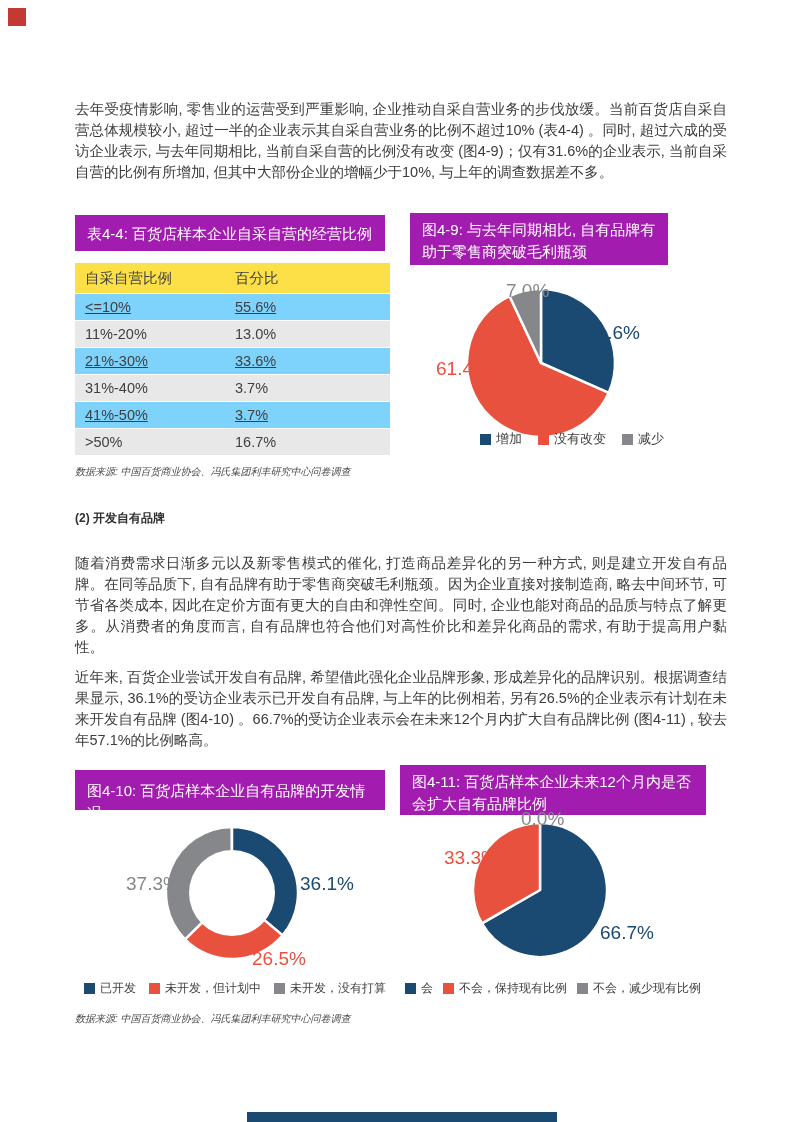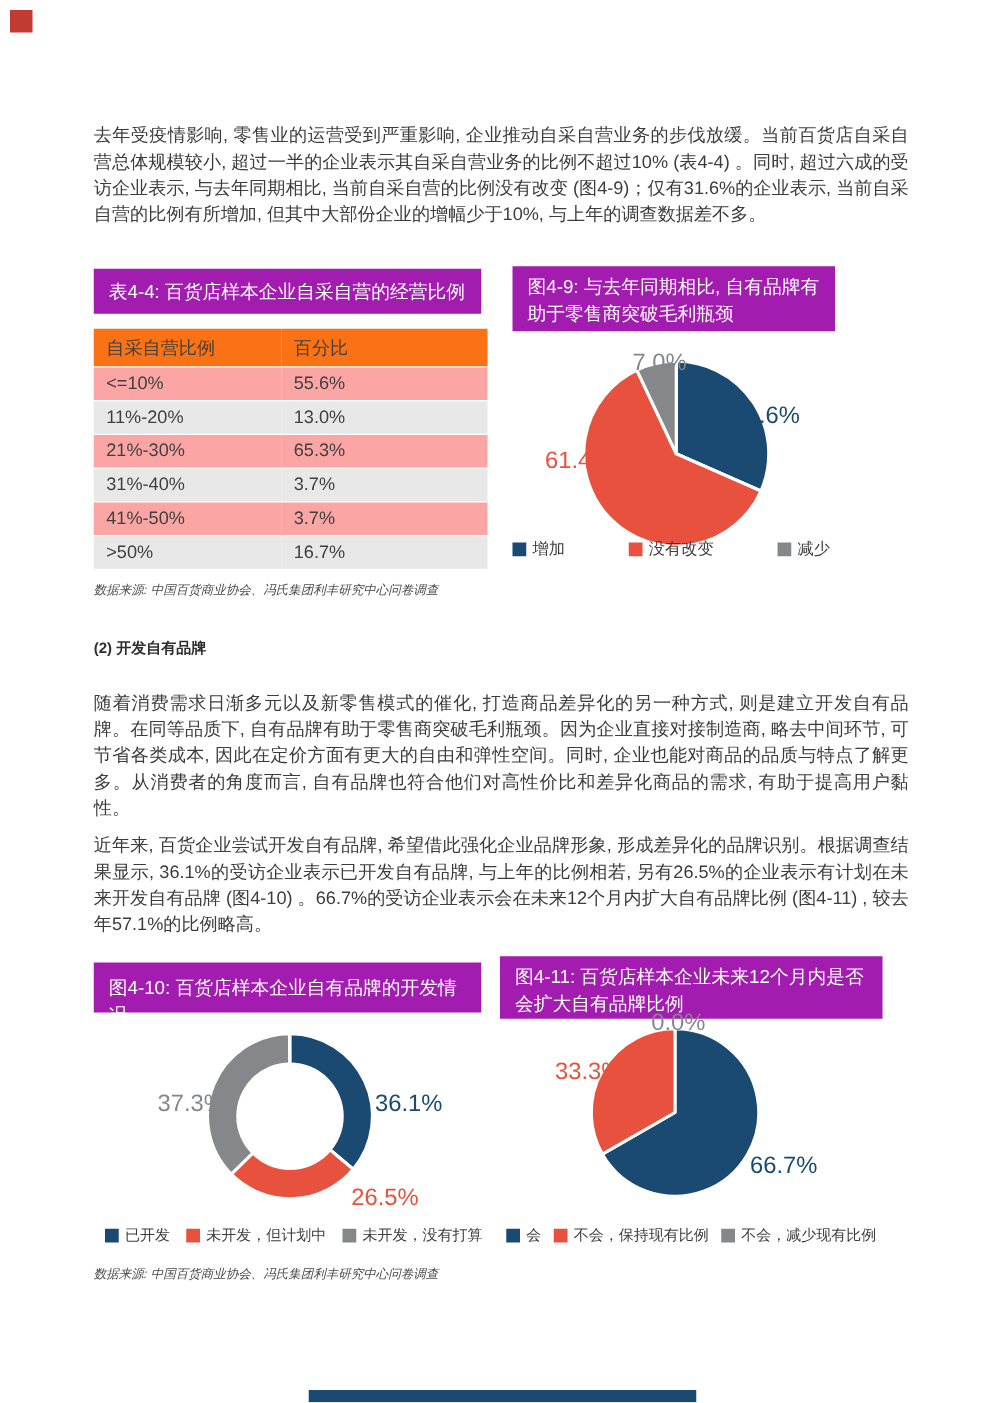--- a/index.html
+++ b/index.html
@@ -14,34 +14,34 @@
   .p3{top:652px;}
   .section-h{position:absolute;left:75px;top:498px;font-size:12px;font-weight:bold;color:#2e2e2e;}
   .titlebar{position:absolute;background:#a21caf;color:#ffffff;font-size:15px;line-height:1.45;
             padding:6px 12px;box-sizing:border-box;}
   .tb-table{left:75px;top:215px;width:310px;height:36px;padding-top:8px;}
   .tb-f49{left:410px;top:213px;width:258px;height:52px;}
   .tb-f410{left:75px;top:770px;width:310px;height:40px;padding-top:10px;}
   .tb-f411{left:400px;top:765px;width:306px;height:50px;}
   table.dt{position:absolute;left:75px;top:262px;width:315px;border-collapse:separate;border-spacing:0 1px;
            font-size:14.5px;color:#3f3f3f;}
-  table.dt th{background:#f97316;text-align:left;font-weight:normal;padding:5px 10px;height:20px;}
+  table.dt th{background:#fde047;text-align:left;font-weight:normal;padding:5px 10px;height:20px;}
   table.dt td{padding:4px 10px;height:18px;}
   table.dt tr.even td{background:#e8e8e8;}
-  table.dt tr.odd td{background:#fca5a5;}
+  table.dt tr.odd td{background:#7dd3fc;text-decoration:underline;}
   table.dt th:first-child, table.dt td:first-child{width:130px;}
   .chart-svg{position:absolute;}
   .svg-f49{left:464px;top:286px;}
   .svg-f410{left:163px;top:824px;}
   .svg-f411{left:470px;top:820px;}
   .vlabel{position:absolute;font-size:19px;}
   .legend{position:absolute;display:flex;align-items:center;white-space:nowrap;color:#3d3d3d;}
   .legend .li{display:inline-flex;align-items:center;margin-right:16px;}
   .legend .chip{display:inline-block;width:11px;height:11px;margin-right:5px;flex:none;}
-  .lg-f49{left:410px;top:430px;width:270px;justify-content:space-between;font-size:13px;}
+  .lg-f49{left:410px;top:430px;width:270px;justify-content:flex-end;font-size:13px;}
   .lg-f410{left:84px;top:980px;font-size:12px;}
   .lg-f410 .li{margin-right:13px;}
   .lg-f411{left:405px;top:980px;font-size:12px;}
   .lg-f411 .li{margin-right:10px;}
   .source{position:absolute;left:75px;font-style:italic;font-size:10px;color:#4a4a4a;}
   .src1{top:455px;}
   .src2{top:1002px;}
   .pageno{position:absolute;left:28px;top:1124px;font-size:13px;color:#5a5a5a;}
 </style>
 </head>
@@ -65,21 +65,21 @@
         <tr class="odd">
           <td>&lt;=10%</td>
           <td>55.6%</td>
         </tr>
         <tr class="even">
           <td>11%-20%</td>
           <td>13.0%</td>
         </tr>
         <tr class="odd">
           <td>21%-30%</td>
-          <td>65.3%</td>
+          <td>33.6%</td>
         </tr>
         <tr class="even">
           <td>31%-40%</td>
           <td>3.7%</td>
         </tr>
         <tr class="odd">
           <td>41%-50%</td>
           <td>3.7%</td>
         </tr>
         <tr class="even">
@@ -121,21 +121,21 @@
 
   <div class="titlebar tb-f410">图4-10: 百货店样本企业自有品牌的开发情况</div>
   <svg class="chart-svg svg-f410" viewBox="-69 -69 138 138" width="138" height="138">
       <path d="M0,0 L0.00,-66.00 A66,66 0 0 1 50.59,42.39 Z" fill="#1a4a72" stroke="#ffffff" stroke-width="2.5" stroke-linejoin="round"></path>
       <path d="M0,0 L50.59,42.39 A66,66 0 0 1 -46.96,46.37 Z" fill="#e8513d" stroke="#ffffff" stroke-width="2.5" stroke-linejoin="round"></path>
       <path d="M0,0 L-46.96,46.37 A66,66 0 0 1 -0.41,-66.00 Z" fill="#85878a" stroke="#ffffff" stroke-width="2.5" stroke-linejoin="round"></path>
       <circle r="43" fill="#ffffff"></circle>
     </svg>
   <span class="vlabel" style="left: 126px; top: 873px; color: rgb(133, 135, 138);">37.3%</span>
   <span class="vlabel" style="left: 300px; top: 873px; color: rgb(26, 74, 114);">36.1%</span>
-  <span class="vlabel" style="left: 252px; top: 948px; color: rgb(232, 81, 61); margin-left: 29px;">26.5%</span>
+  <span class="vlabel" style="left: 252px; top: 948px; color: rgb(232, 81, 61);">26.5%</span>
   <div class="legend lg-f410">
     <span class="li">
         <i class="chip" style="background: rgb(26, 74, 114);"></i>
         <span>已开发</span>
       </span>
     <span class="li">
         <i class="chip" style="background: rgb(232, 81, 61);"></i>
         <span>未开发，但计划中</span>
       </span>
     <span class="li">

